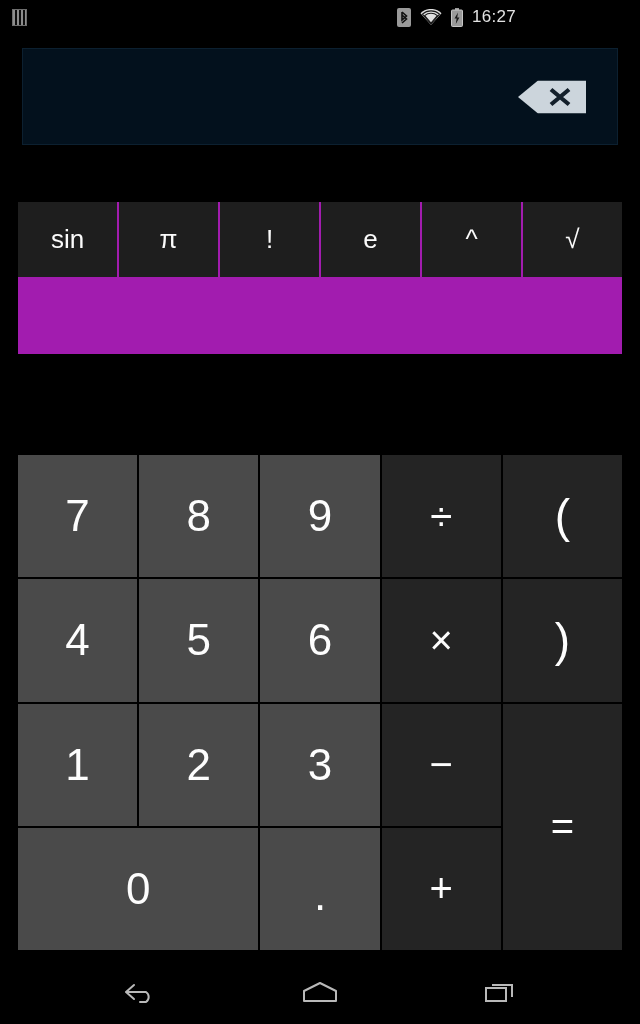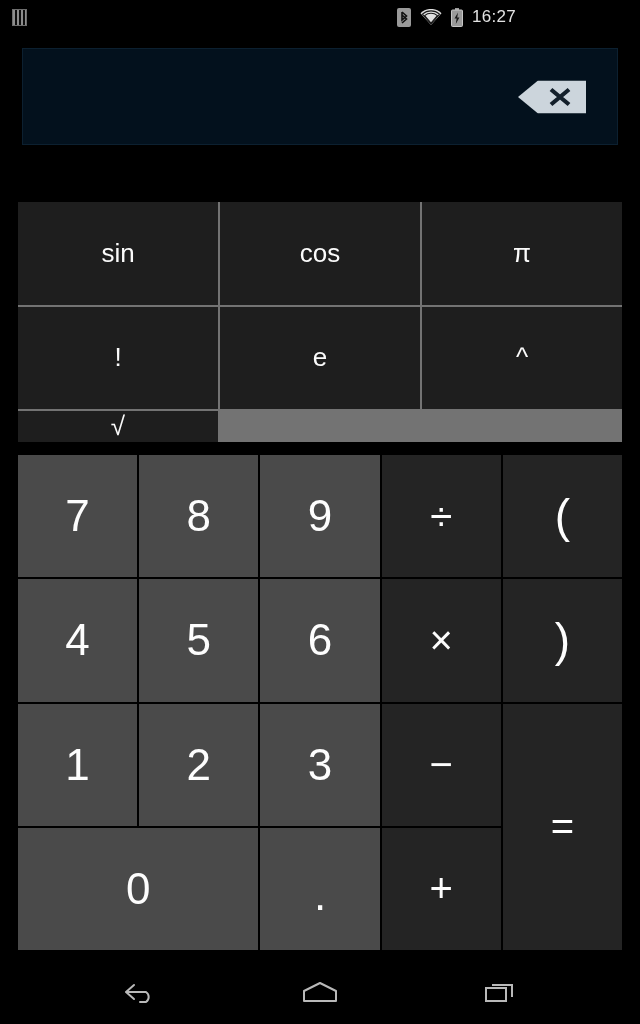--- a/index.html
+++ b/index.html
@@ -58,26 +58,26 @@
     position: absolute; right: 31px; top: 50%;
     transform: translateY(-50%);
     width: 68px; height: 33px;
     cursor: pointer;
   }
 
   
   .funcpad {
     position: absolute;
     left: 18px; top: 202px;
-    width: 604px; height: 240px;
+    width: 604px; height: 152px;
     display: grid;
-    grid-template-columns: repeat(3, 1fr);
+    grid-template-columns: repeat(6, 1fr);
     grid-template-rows: repeat(2, 1fr);
     gap: 2px;
-    background: #737373;
+    background: #a21caf;
   }
   .fkey {
     background: #1e1e1e;
     color: #fbfbfb;
     display: flex; align-items: center; justify-content: center;
     font-size: 26px;
     font-family: "Liberation Sans", sans-serif;
     cursor: pointer;
     user-select: none;
   }
@@ -161,21 +161,20 @@
     <div class="backspace">
       <svg width="68" height="33" viewBox="0 0 68 33">
         <path d="M20 0 H68 V33 H20 L0 16.5 Z" fill="#ccd5dc"></path>
         <path d="M33 9 L51 24 M51 9 L33 24" stroke="#14202b" stroke-width="4.2" stroke-linecap="butt"></path>
       </svg>
     </div>
   </div>
 
   <div class="funcpad">
     <div class="fkey">sin</div>
-    <div class="fkey">cos</div>
     <div class="fkey">π</div>
     <div class="fkey">!</div>
     <div class="fkey">e</div>
     <div class="fkey">^</div>
     <div class="fkey">√</div>
   </div>
 
   <div class="keypad">
     <div class="key num">7</div>
     <div class="key num">8</div>

